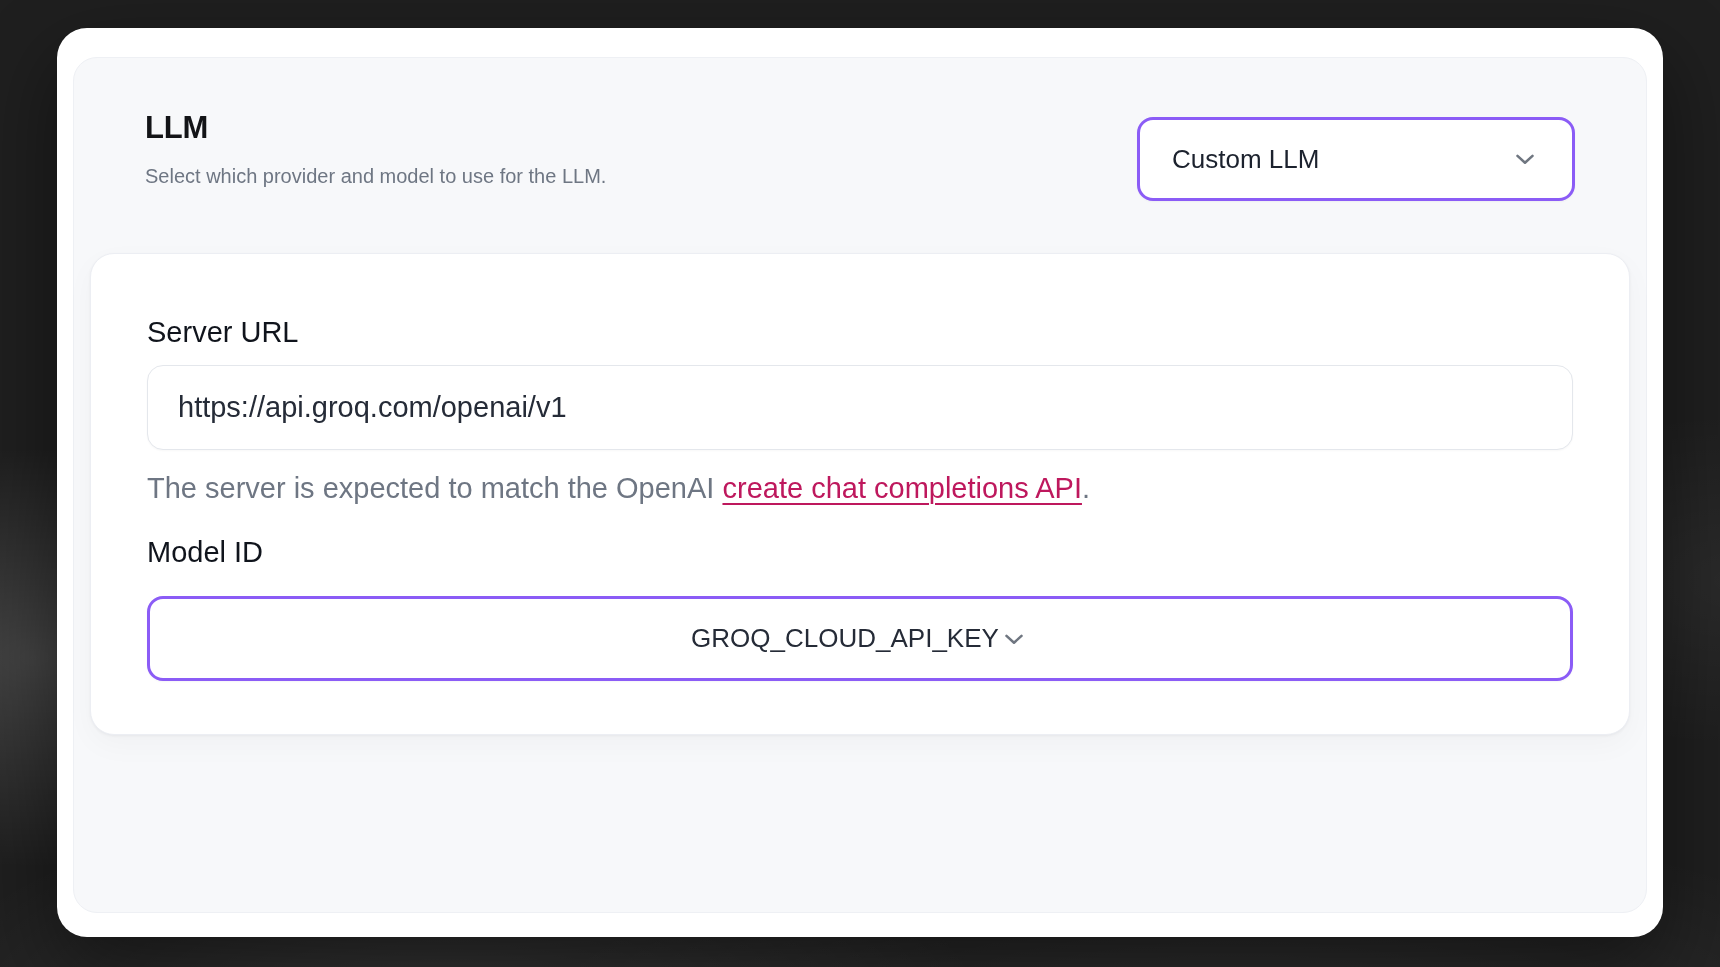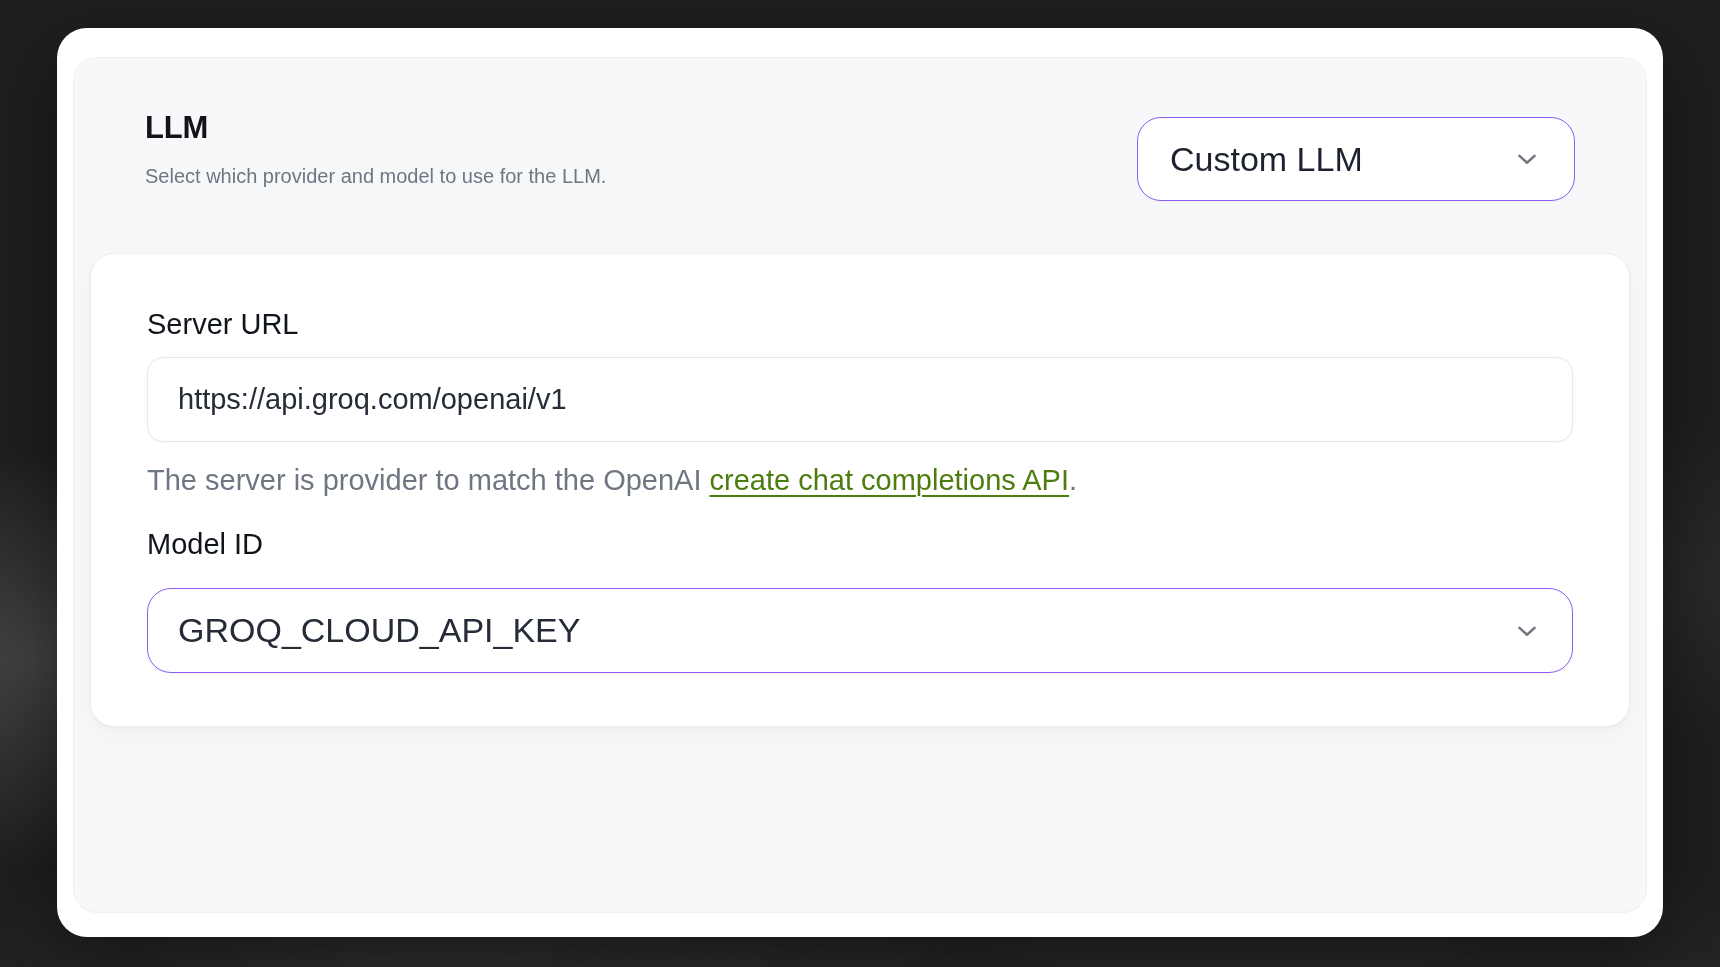--- a/index.html
+++ b/index.html
@@ -66,25 +66,25 @@
     line-height: 40px;
     font-weight: 400;
     color: #6e7683;
   }
 
   .select {
     display: flex;
     align-items: center;
     justify-content: space-between;
     background: #ffffff;
-    border: 1px solid #8b5cf6;
-    border-radius: 24px;
+    border: 3px solid #8b5cf6;
+    border-radius: 16px;
     box-shadow: 0 1px 2px rgba(16,24,40,0.04);
     cursor: pointer;
-    font-size: 34px;
+    font-size: 26px;
     color: #1c222e;
   }
 
   .provider-select {
     width: 438px;
     height: 84px;
     margin-top: 11px;
     padding: 0 32px;
     flex: none;
   }
@@ -97,21 +97,21 @@
   .card {
     margin: 52px 16px 0 16px;
     background: #ffffff;
     border: 1px solid #eceef3;
     border-radius: 24px;
     box-shadow: 0 1px 3px rgba(16,24,40,0.05), 0 10px 30px rgba(16,24,40,0.03);
     padding: 52px 56px 53px 56px;
   }
 
   .form-group { margin-top: 26px; }
-  .form-group:first-child { margin-top: 0; }
+  .form-group:first-child { margin-top: 8px; }
 
   .field-label {
     display: block;
     font-size: 29px;
     line-height: 36px;
     font-weight: 500;
     color: #10141c;
     margin-bottom: 15px;
   }
 
@@ -131,32 +131,33 @@
   }
 
   .helper-text {
     margin-top: 18px;
     font-size: 29px;
     line-height: 40px;
     color: #6e7683;
   }
 
   .helper-link {
-    color: #4d7c0f;
+    color: #be185d;
     text-decoration: underline;
     text-underline-offset: 5px;
     text-decoration-thickness: 2px;
     cursor: pointer;
   }
 
   .apikey-select {
     height: 85px;
     width: 100%;
     padding: 0 30px;
     color: #252b37;
+    justify-content: center;
   }
 </style>
 </head>
 <body>
 
 <div class="stage">
   <div class="window">
     <section class="panel">
 
       <div class="panel-header">
@@ -171,21 +172,21 @@
             <path d="M6 9.5l6 5.5 6-5.5" fill="none" stroke="#6f7680" stroke-width="2" stroke-linecap="round" stroke-linejoin="round"></path>
           </svg>
         </div>
       </div>
 
       <div class="card">
 
         <div class="form-group">
           <label class="field-label">Server URL</label>
           <input class="text-input" type="text" spellcheck="false" value="https://api.groq.com/openai/v1" style="">
-          <p class="helper-text"><span>The server is provider to match the OpenAI </span><a class="helper-link">create chat completions API</a><span>.</span></p>
+          <p class="helper-text"><span>The server is expected to match the OpenAI </span><a class="helper-link">create chat completions API</a><span>.</span></p>
         </div>
 
         <div class="form-group">
           <label class="field-label">Model ID</label>
         </div>
 
         <div class="form-group">
           <div class="select apikey-select">
             <span>GROQ_CLOUD_API_KEY</span>
             <svg class="chevron-icon" width="30" height="30" viewBox="0 0 24 24">

